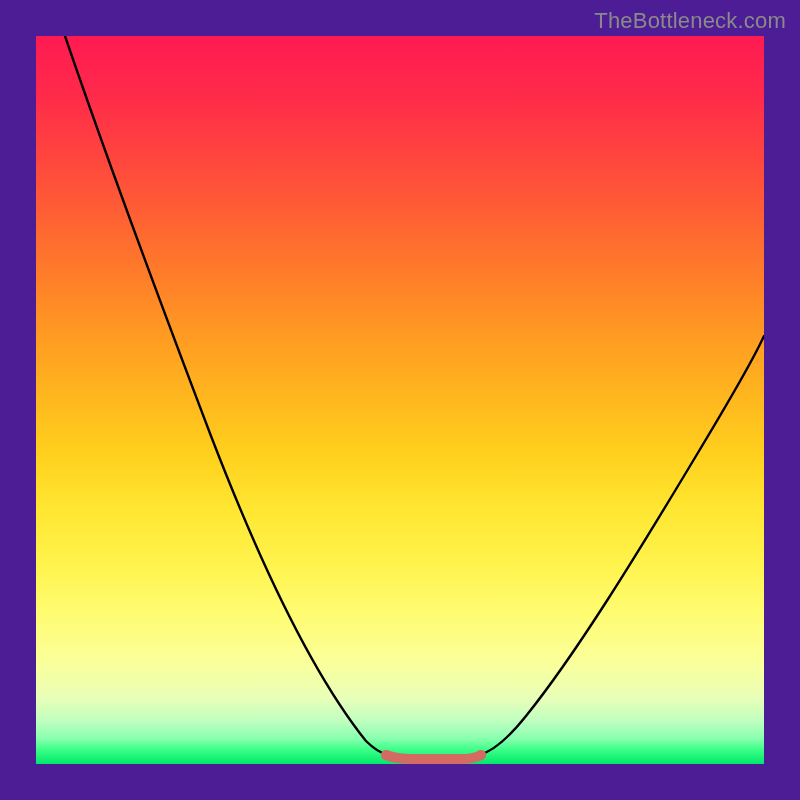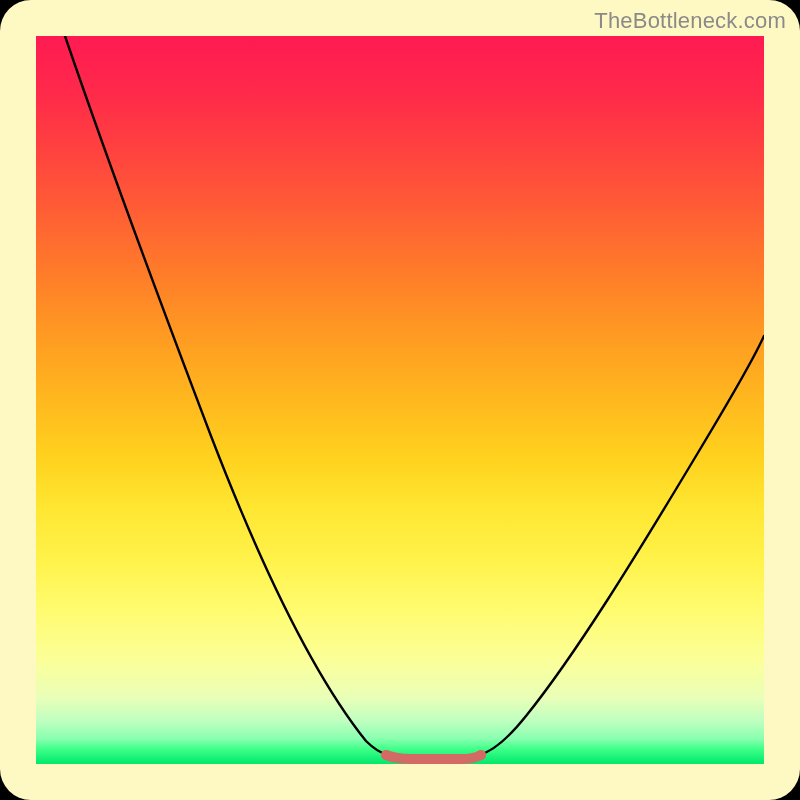--- a/index.html
+++ b/index.html
@@ -10,22 +10,21 @@
     background: #000;
     overflow: hidden;
     font-family: Arial, Helvetica, sans-serif;
   }
   .frame {
     position: absolute;
     left: 0;
     top: 0;
     width: 800px;
     height: 800px;
-    background: #fef9c3;
-    border-radius: 31px;
+    background: #4c1d95;
   }
   .plot-area {
     position: absolute;
     left: 36px;
     top: 36px;
     width: 728px;
     height: 728px;
     overflow: hidden;
   }
   .gradient {

